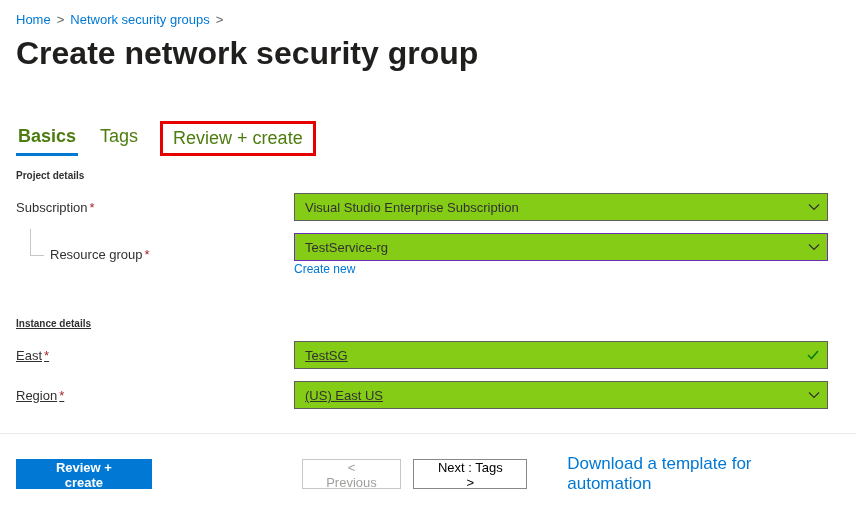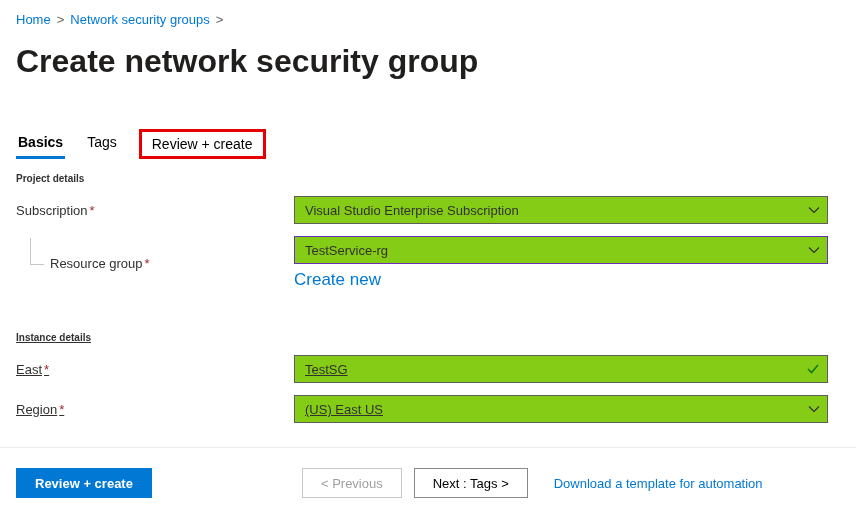--- a/index.html
+++ b/index.html
@@ -9,41 +9,41 @@
       color: #323130;
       background: #fff;
       padding: 12px 16px 0 16px;
       width: 856px;
     }
     .breadcrumb {
       display: flex;
       align-items: center;
       gap: 6px;
       font-size: 13px;
-      margin-bottom: 16px;
+      margin-bottom: 8px;
     }
     .breadcrumb a { color: #0078d4; text-decoration: none; cursor: pointer; }
     .breadcrumb-sep { color: #605e5c; }
     h1.page-title {
       font-size: 32px;
       font-weight: 600;
       color: #201f1e;
       margin-bottom: 48px;
     }
     .tabs {
       display: flex;
       gap: 20px;
       border-bottom: none;
       margin-bottom: 14px;
       align-items: center;
     }
     .tab {
       padding: 6px 2px;
-      font-size: 14px;
-      color: #000000;
+      font-size: 18px;
+      color: #4d7c0f;
       cursor: pointer;
       border-bottom: 3px solid transparent;
     }
     .tab.active {
       font-weight: 600;
       border-bottom: 3px solid #0078d4;
     }
     .tab.highlight {
       border: 3px solid #e60000;
       padding: 4px 10px;
@@ -112,25 +112,24 @@
       top: 50%;
       transform: translateY(-50%);
       pointer-events: none;
     }
     .chevron svg { width: 12px; height: 12px; display:block; }
     .status-icon svg { width: 14px; height: 14px; display:block; }
     .text-wrap { position: relative; width: 100%; }
     .text-box { cursor: text; }
     .link-small {
       color: #0078d4;
-      font-size: 17px;
+      font-size: 12px;
       text-decoration: none;
       cursor: pointer;
       display: inline-block;
-      margin-top: 6px;
     }
     .instance-section { margin-top: 42px; text-decoration: underline; }
     .footer-divider {
       border: none;
       border-top: 1px solid #edebe9;
       margin: 24px -16px 0 -16px;
     }
     .footer-bar {
       display: flex;
       align-items: center;
@@ -153,24 +152,24 @@
       font-weight: 600;
     }
     .btn.disabled {
       color: #a19f9d;
       border-color: #c8c6c4;
       cursor: default;
     }
     .footer-spacer-1 { width: 126px; }
     .footer-link {
       color: #0078d4;
-      font-size: 13px;
+      font-size: 17px;
       text-decoration: none;
       cursor: pointer;
-      margin-left: 14px;
+      margin-left: 28px;
     }
   </style>
 </head>
 <body>
 
 <nav class="breadcrumb">
   <a>Home</a>
   <span class="breadcrumb-sep">&gt;</span>
   <a>Network security groups</a>
   <span class="breadcrumb-sep">&gt;</span>

